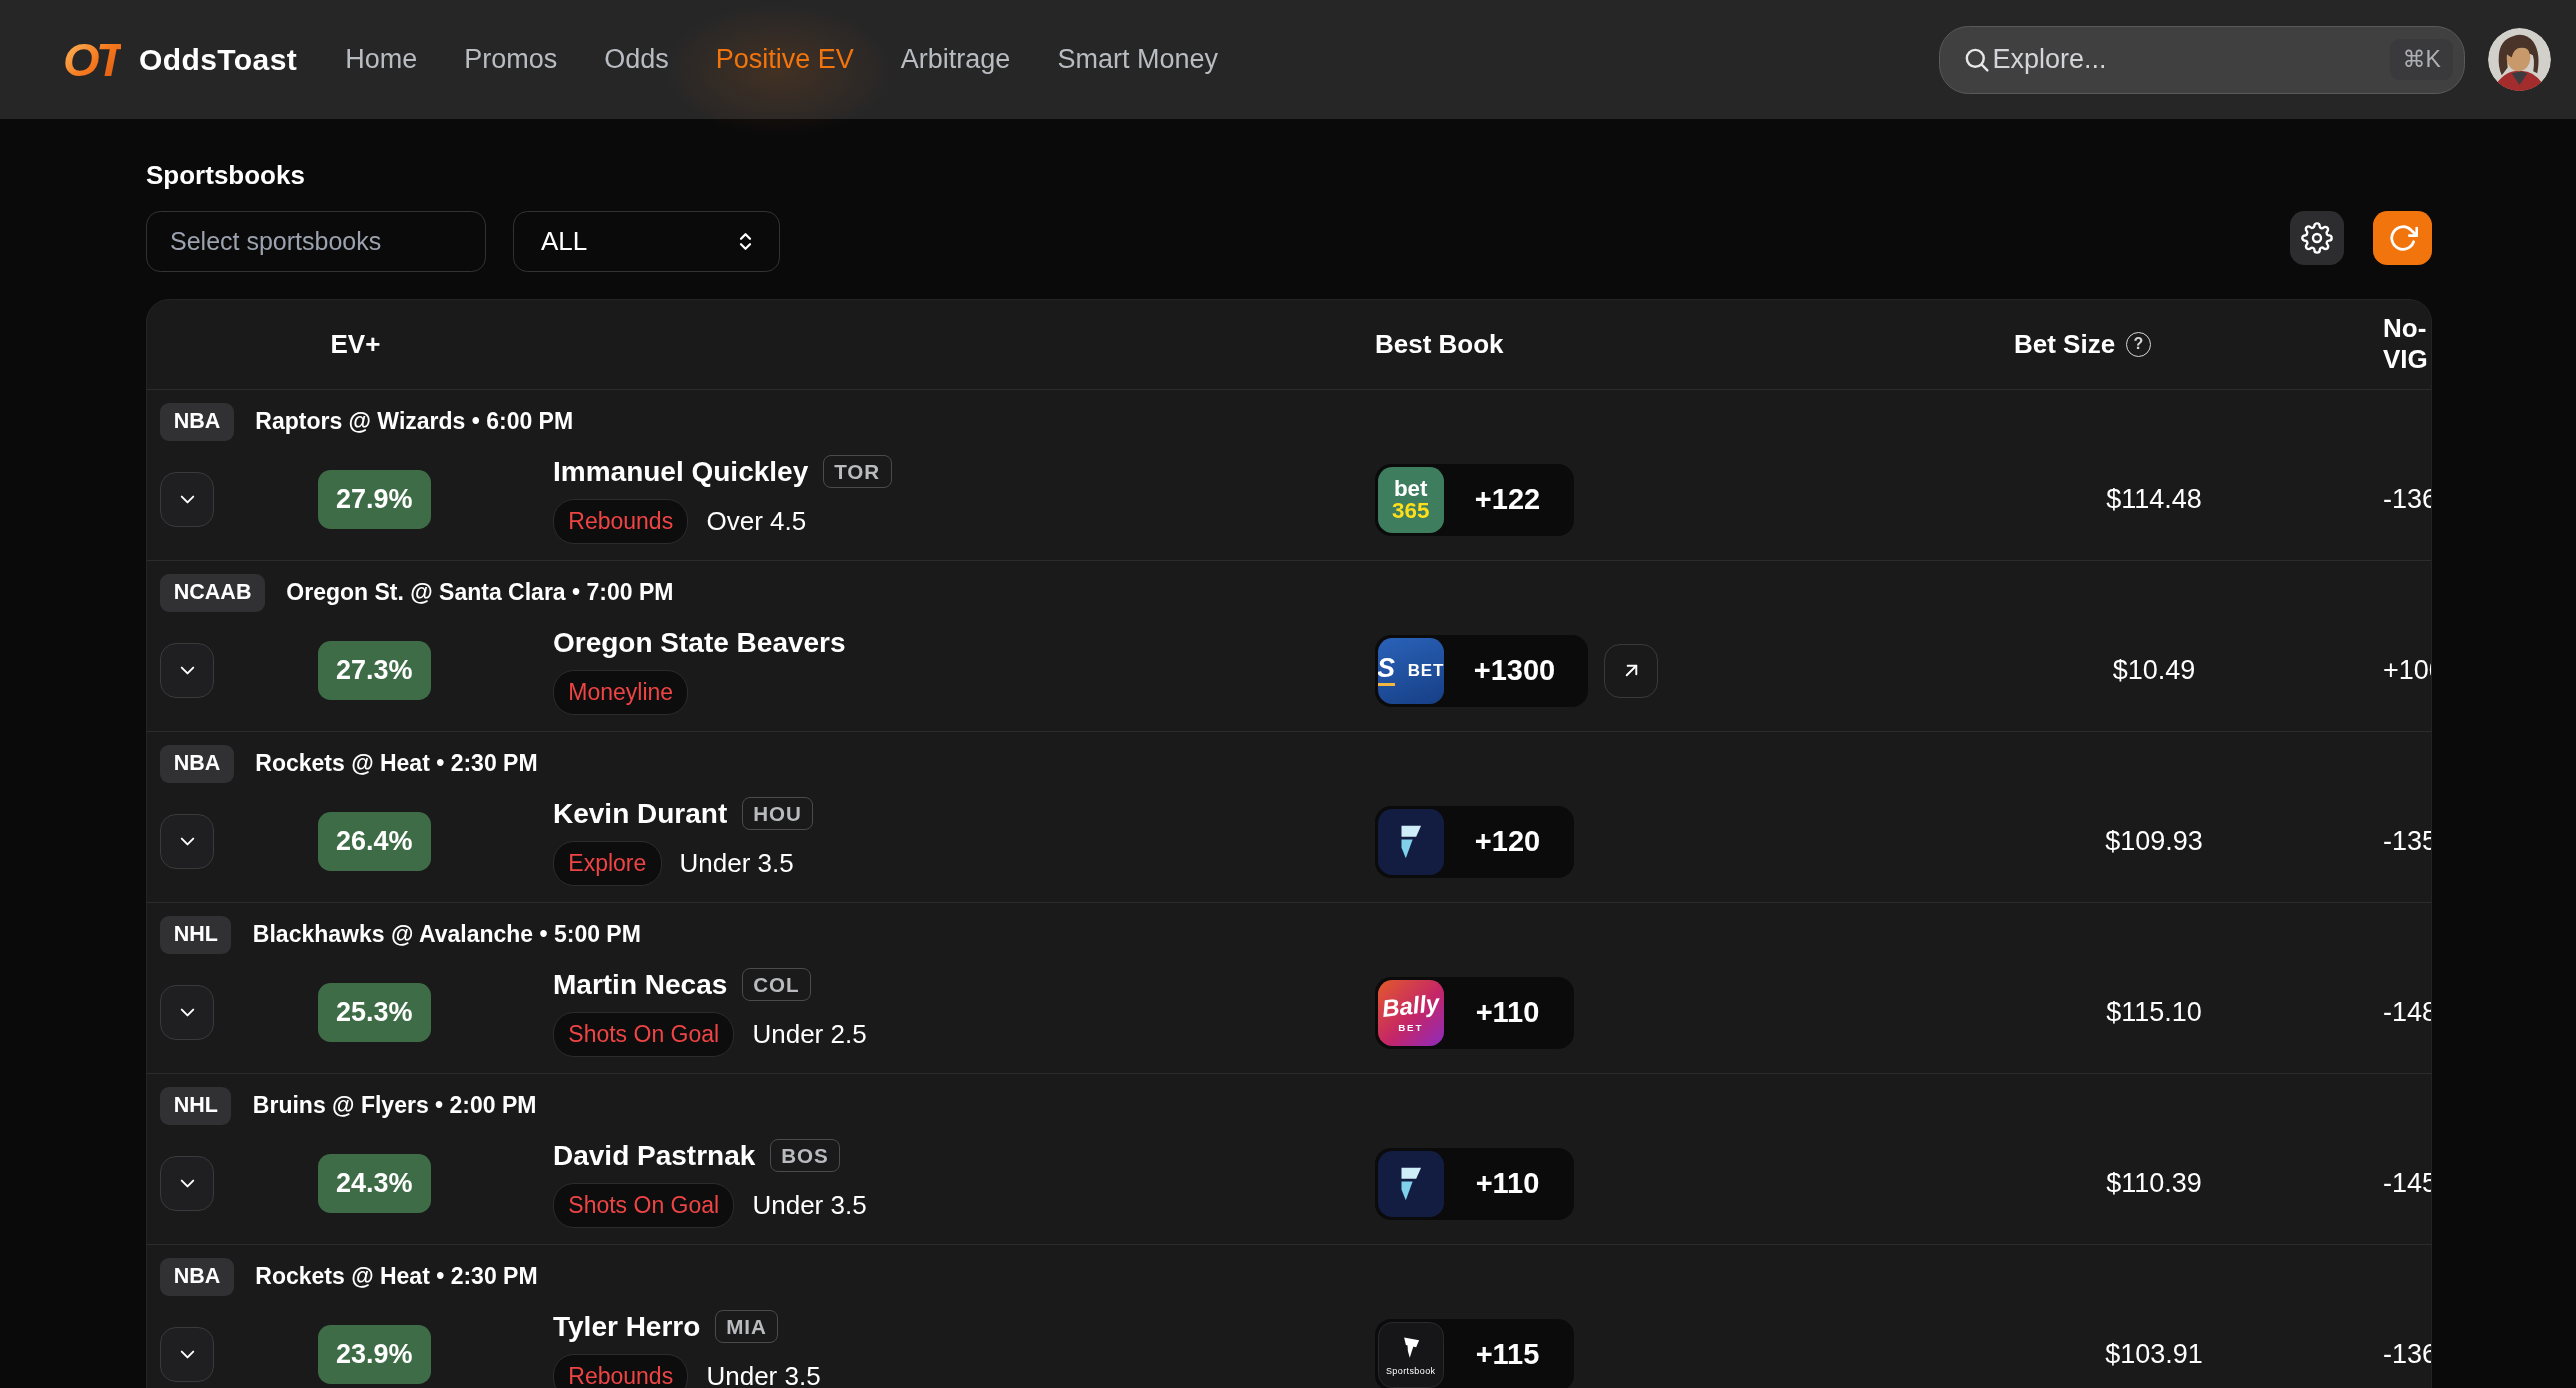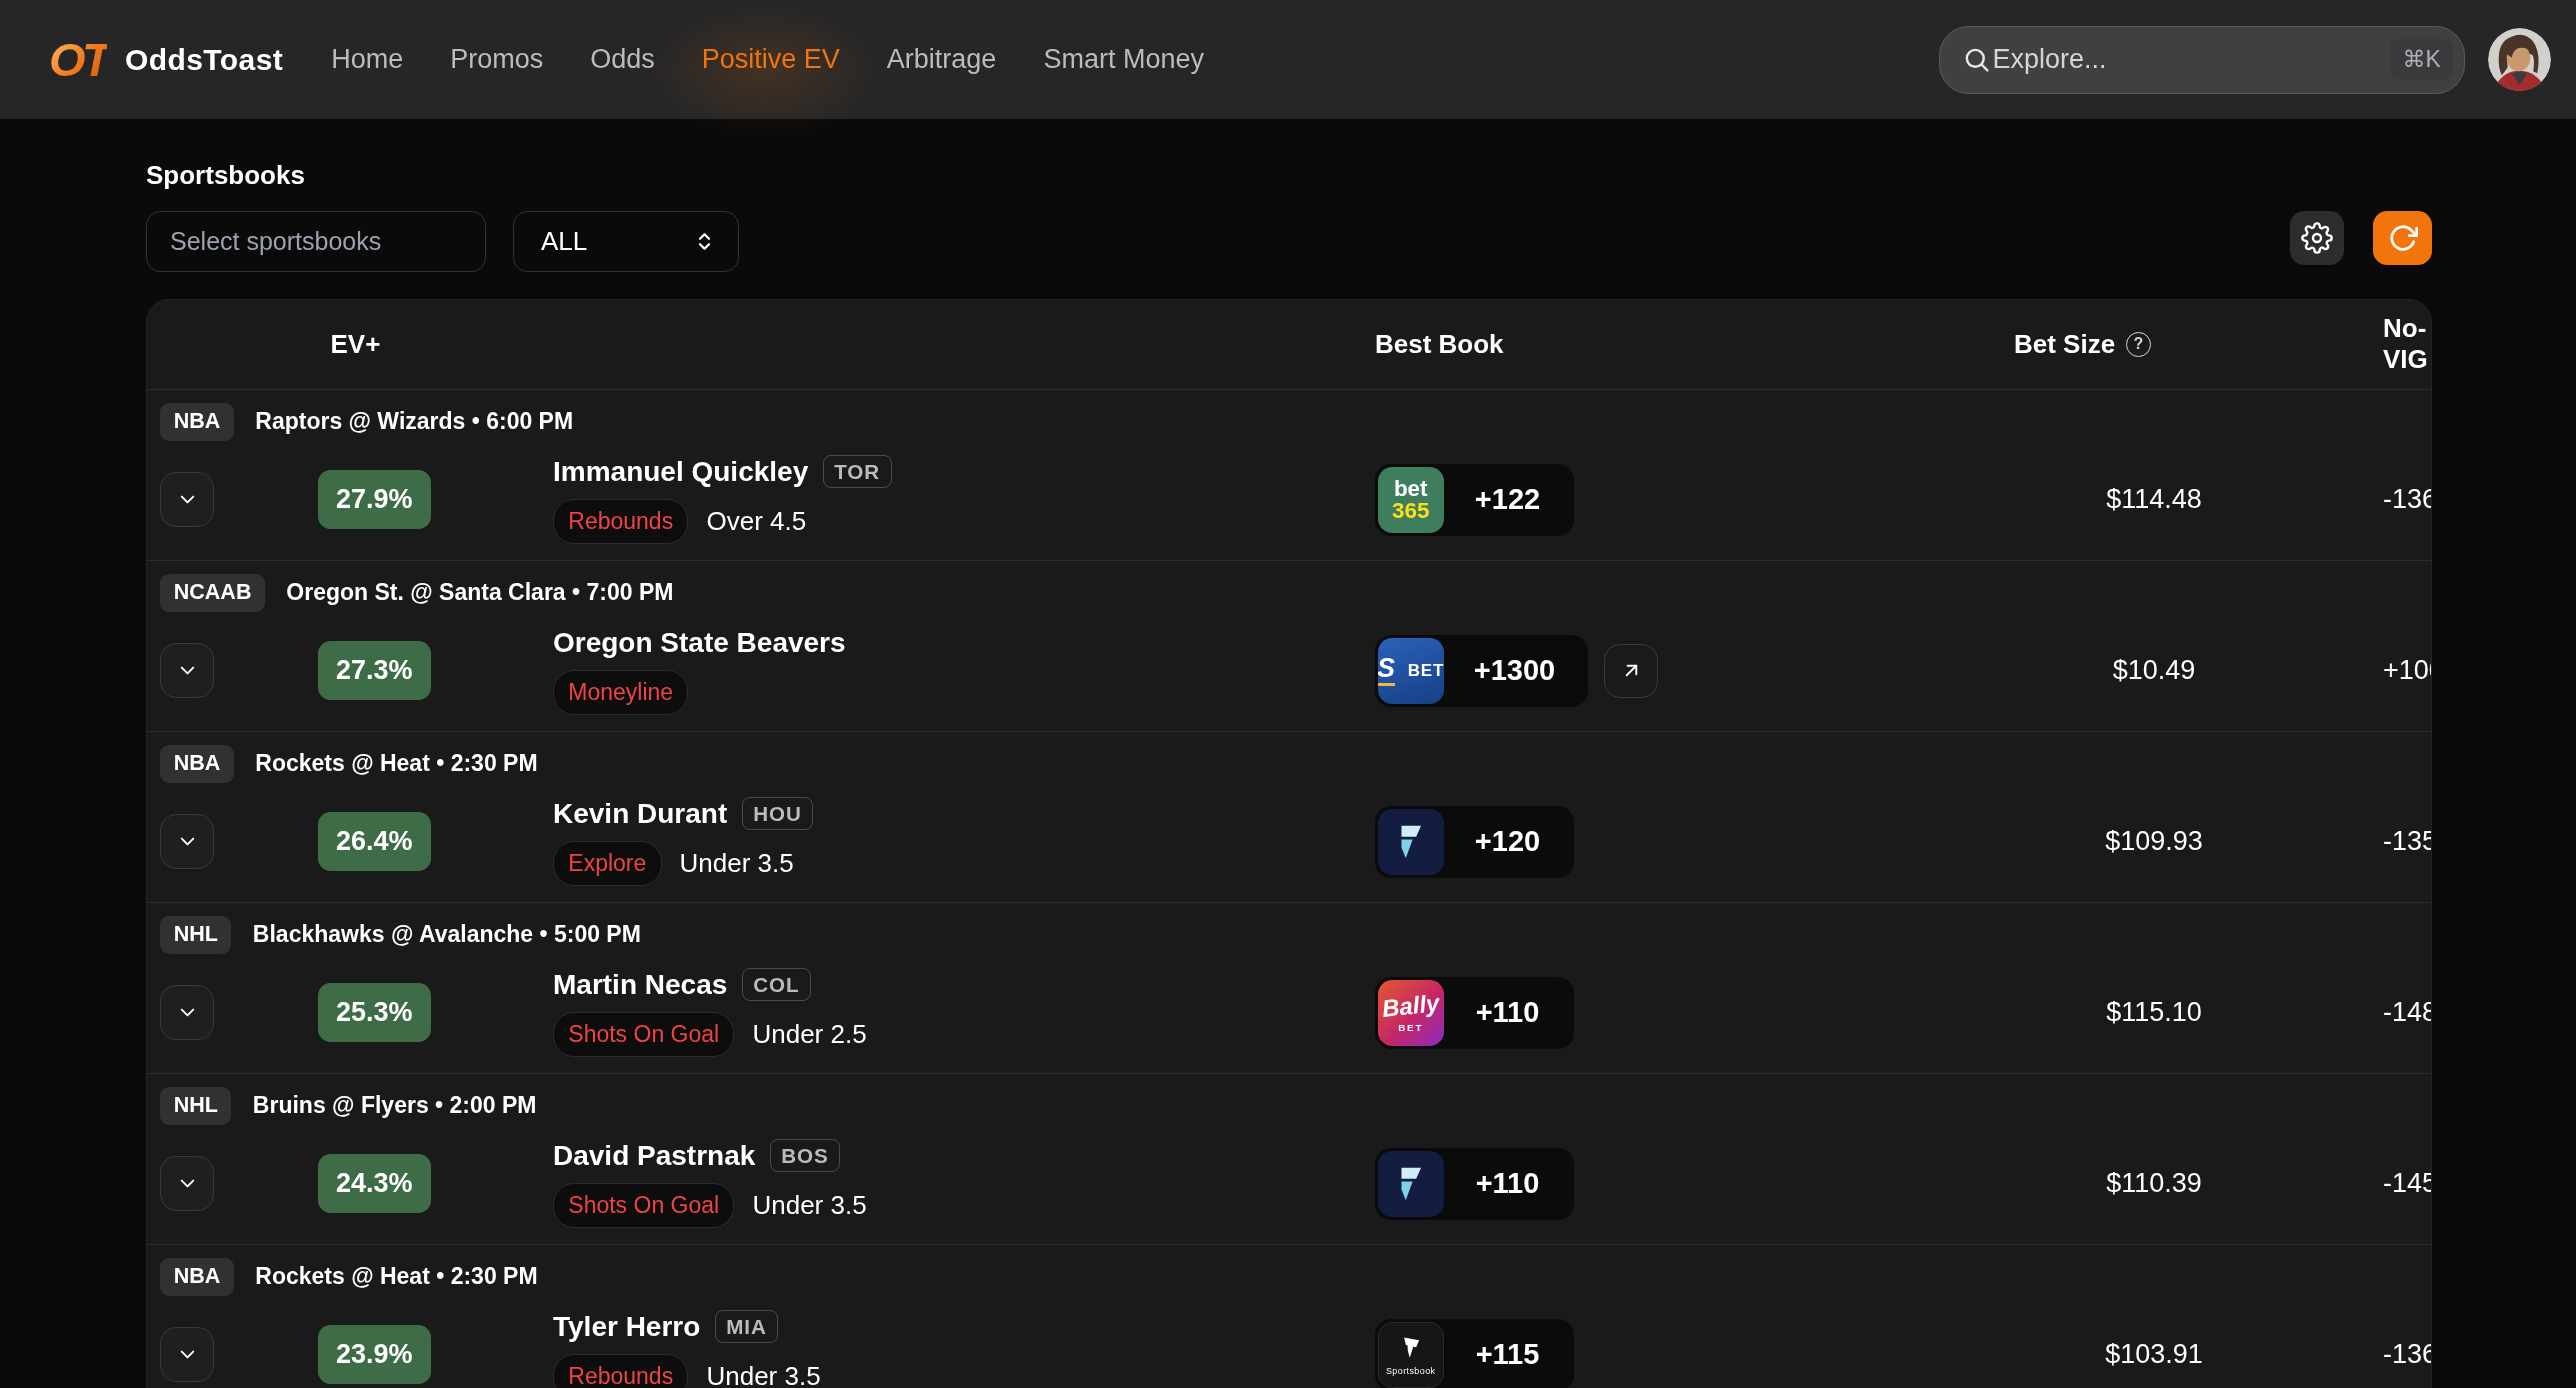--- a/index.html
+++ b/index.html
@@ -4,21 +4,21 @@
 <style>
   * { margin:0; padding:0; box-sizing:border-box; }
   html,body { width:2576px; height:1388px; overflow:hidden; background:#0a0a0b;
     font-family:"Liberation Sans", sans-serif; color:#fff; }
 
   
   .topbar { height:119px; background:#262627; display:flex; align-items:center; padding:0 25px 0 49px; }
   .brand { display:flex; align-items:center; gap:18px; }
   .logo-mark { font-size:47px; font-weight:900; font-style:italic; letter-spacing:-3.6px;
     background:linear-gradient(135deg,#ffc46b 0%,#f4771c 55%,#d9530e 100%);
-    -webkit-background-clip:text; background-clip:text; color:transparent; }
+    -webkit-background-clip:text; background-clip:text; color:transparent;margin-left:14px; }
   .brand-name { font-size:30px; font-weight:800; letter-spacing:0.4px; }
   .nav { display:flex; align-items:center; gap:47px; margin-left:48px; }
   .nav-item { font-size:27px; color:#b9bcc1; text-decoration:none; position:relative; cursor:pointer; }
   .nav-item.active { color:#f2740d; }
   .nav-item.active::before { content:""; position:absolute; left:-54px; top:-41px; width:233px; height:134px;
     background:radial-gradient(closest-side, rgba(242,116,13,.14), transparent); pointer-events:none; }
   .topbar-right { margin-left:auto; display:flex; align-items:center; gap:23px; }
   .searchbox { width:526px; height:68px; border:1.8px solid #5a5a5e; border-radius:29.5px; background:#404040;
     display:flex; align-items:center; padding:0 10.7px 0 21.5px; gap:2px; }
   .searchbox svg { flex:0 0 auto; }
@@ -28,21 +28,21 @@
   .kbd { background:#3a3a3d; color:#aeb0b5; border-radius:9px; font-size:23px; padding:7.2px 12.5px; }
   .avatar { width:63px; height:63px; border-radius:50%; overflow:hidden; flex:0 0 auto; cursor:pointer; }
 
   
   .content { padding:0 144px 0 146px; }
   .section-label { margin-top:41px; font-size:26px; font-weight:700; }
   .filter-row { margin-top:19.7px; display:flex; align-items:center; position:relative; gap:27px; }
   .sb-select { width:340px; height:61px; border:1.8px solid #333336; border-radius:14.3px; background:transparent;
     color:#9ca3af; font-size:25px; padding:0 23px; outline:none; font-family:"Liberation Sans", sans-serif; }
   .sb-select::placeholder { color:#9ca3af; opacity:1; }
-  .league-select { width:226px; height:61px; border:1.8px solid #333336; border-radius:14.3px; background:transparent;
+  .league-select { width:267px; height:61px; border:1.8px solid #333336; border-radius:14.3px; background:transparent;
     display:flex; align-items:center; justify-content:space-between; padding:0 19.7px 0 27px; cursor:pointer; }
   .league-select .val { font-size:26px; color:#fff; }
   .filter-actions { position:absolute; right:0; top:0; display:flex; gap:29px; }
   .icon-btn { width:54px; height:54px; border-radius:14.3px; border:none; display:flex; align-items:center;
     justify-content:center; cursor:pointer; }
   .gear-btn { background:#2d2d30; }
   .refresh-btn { background:#f2740d; width:59px; }
 
   
   .table { margin-top:27px; height:1106px; background:#1a1a1b; border:0.9px solid #242427;

